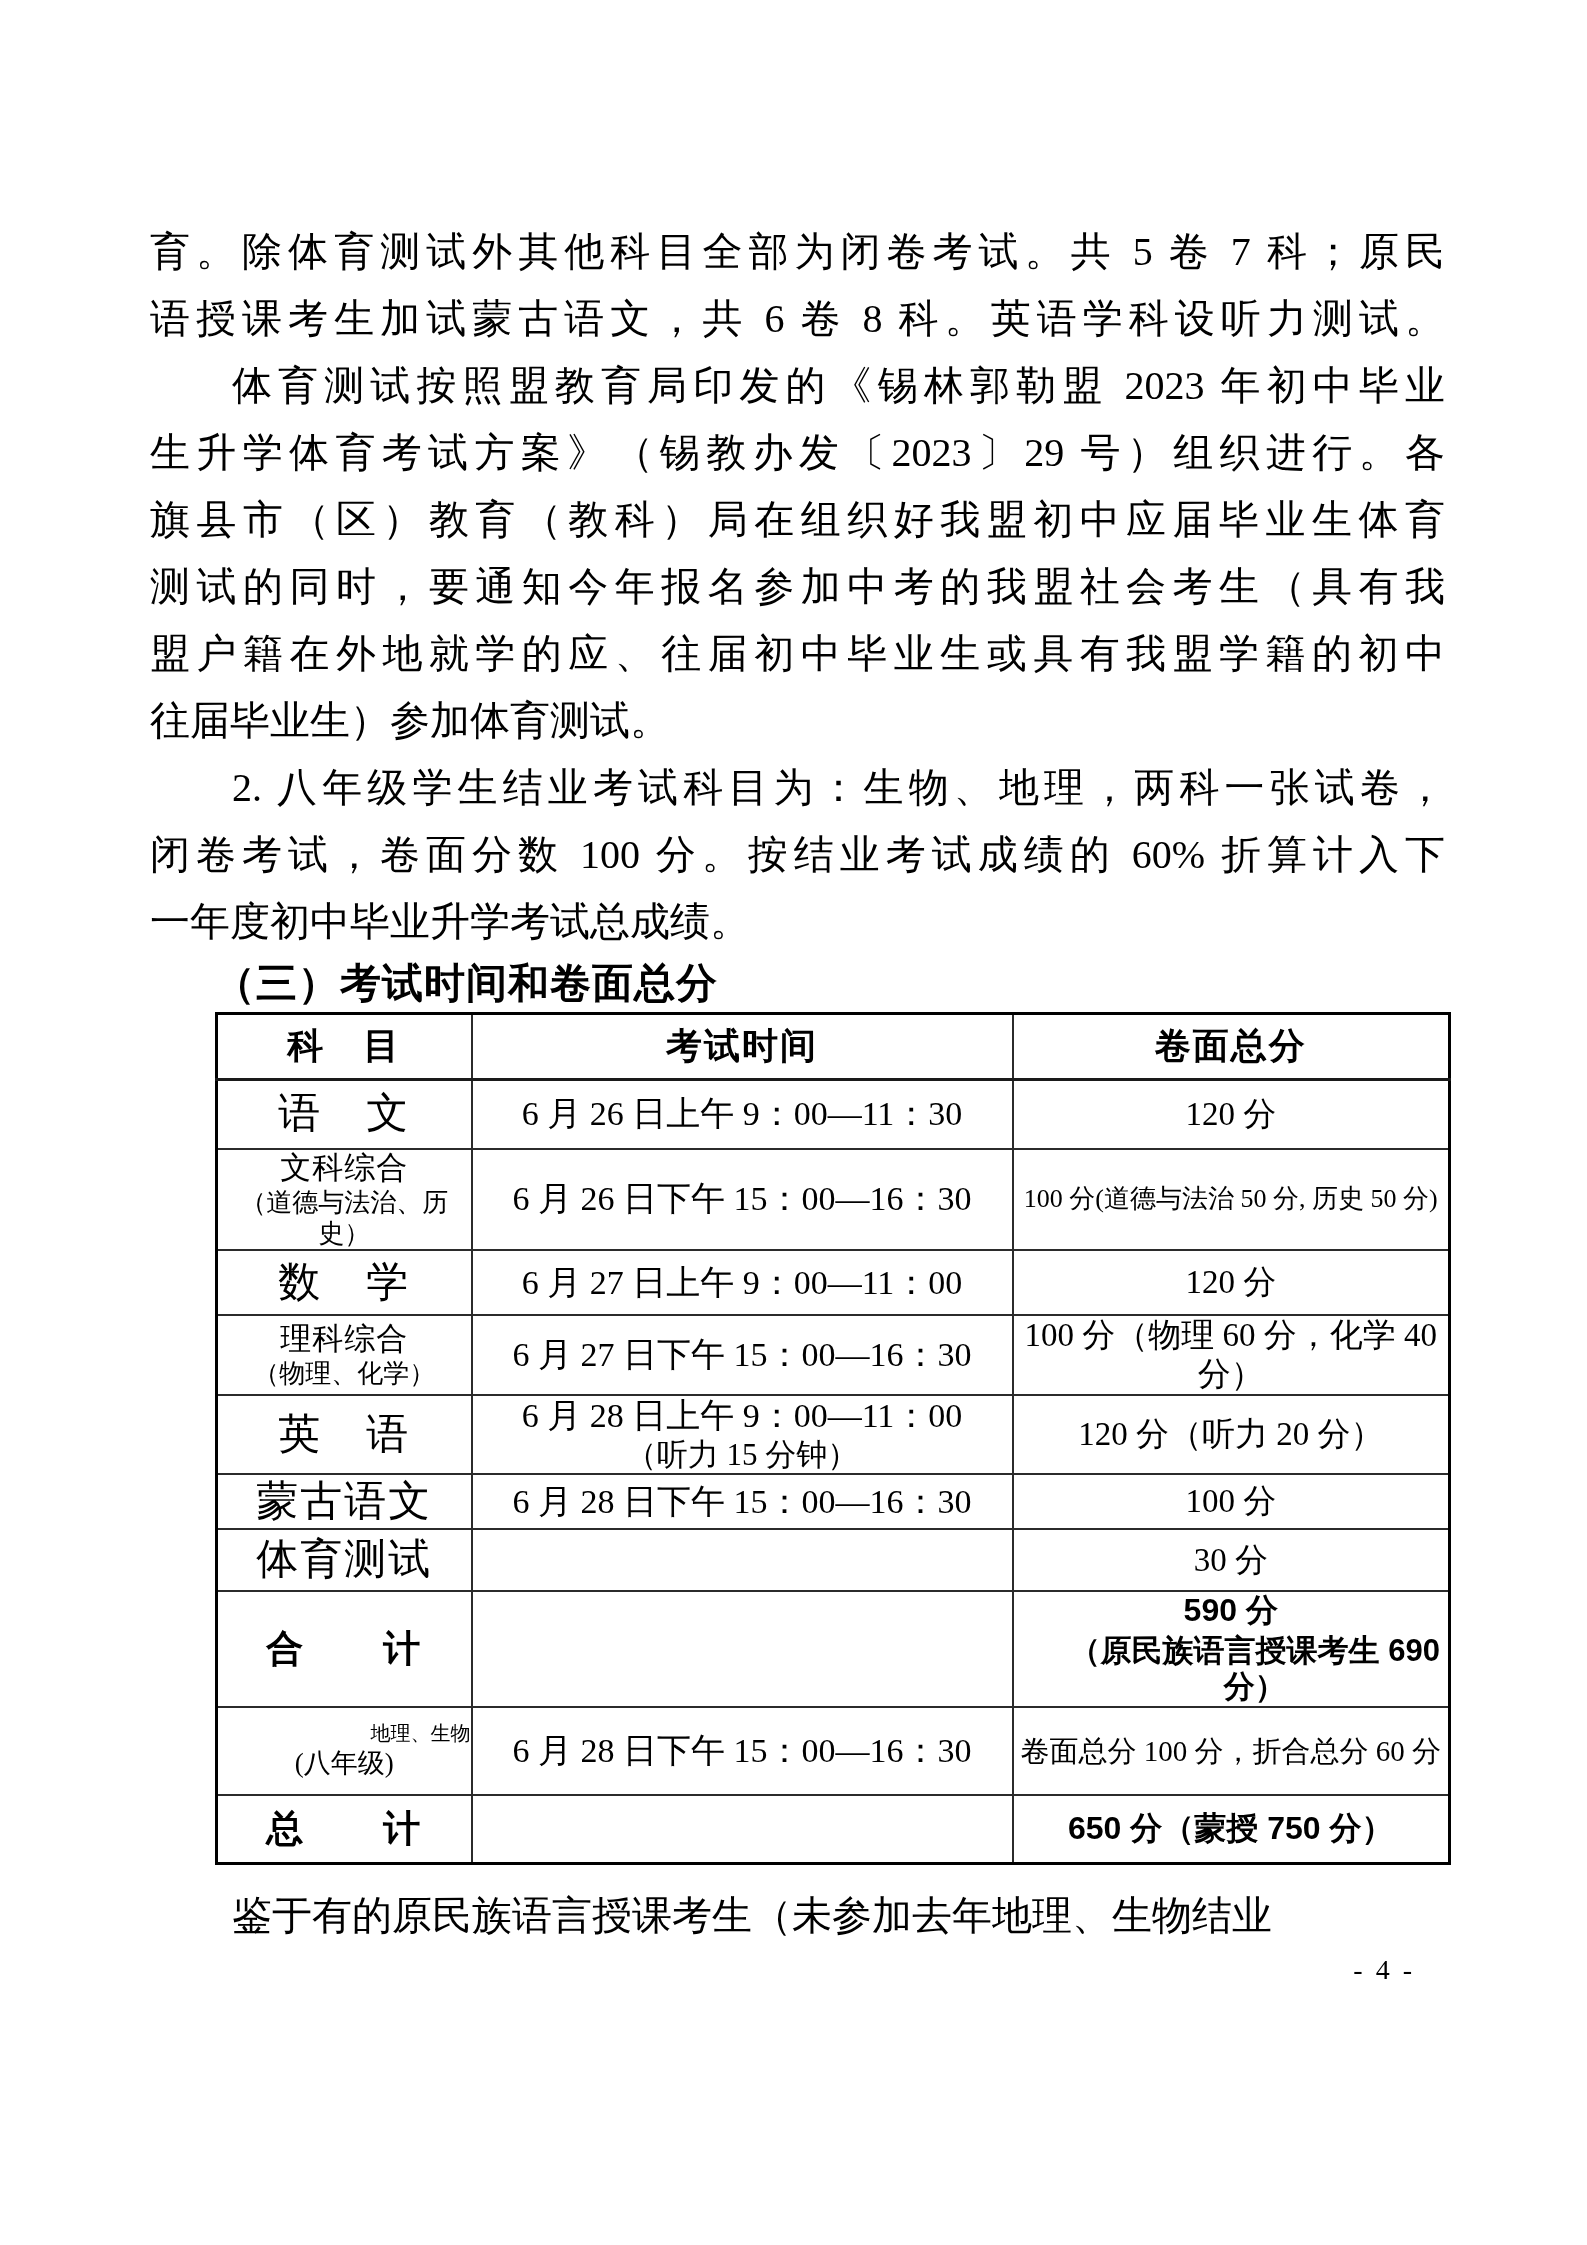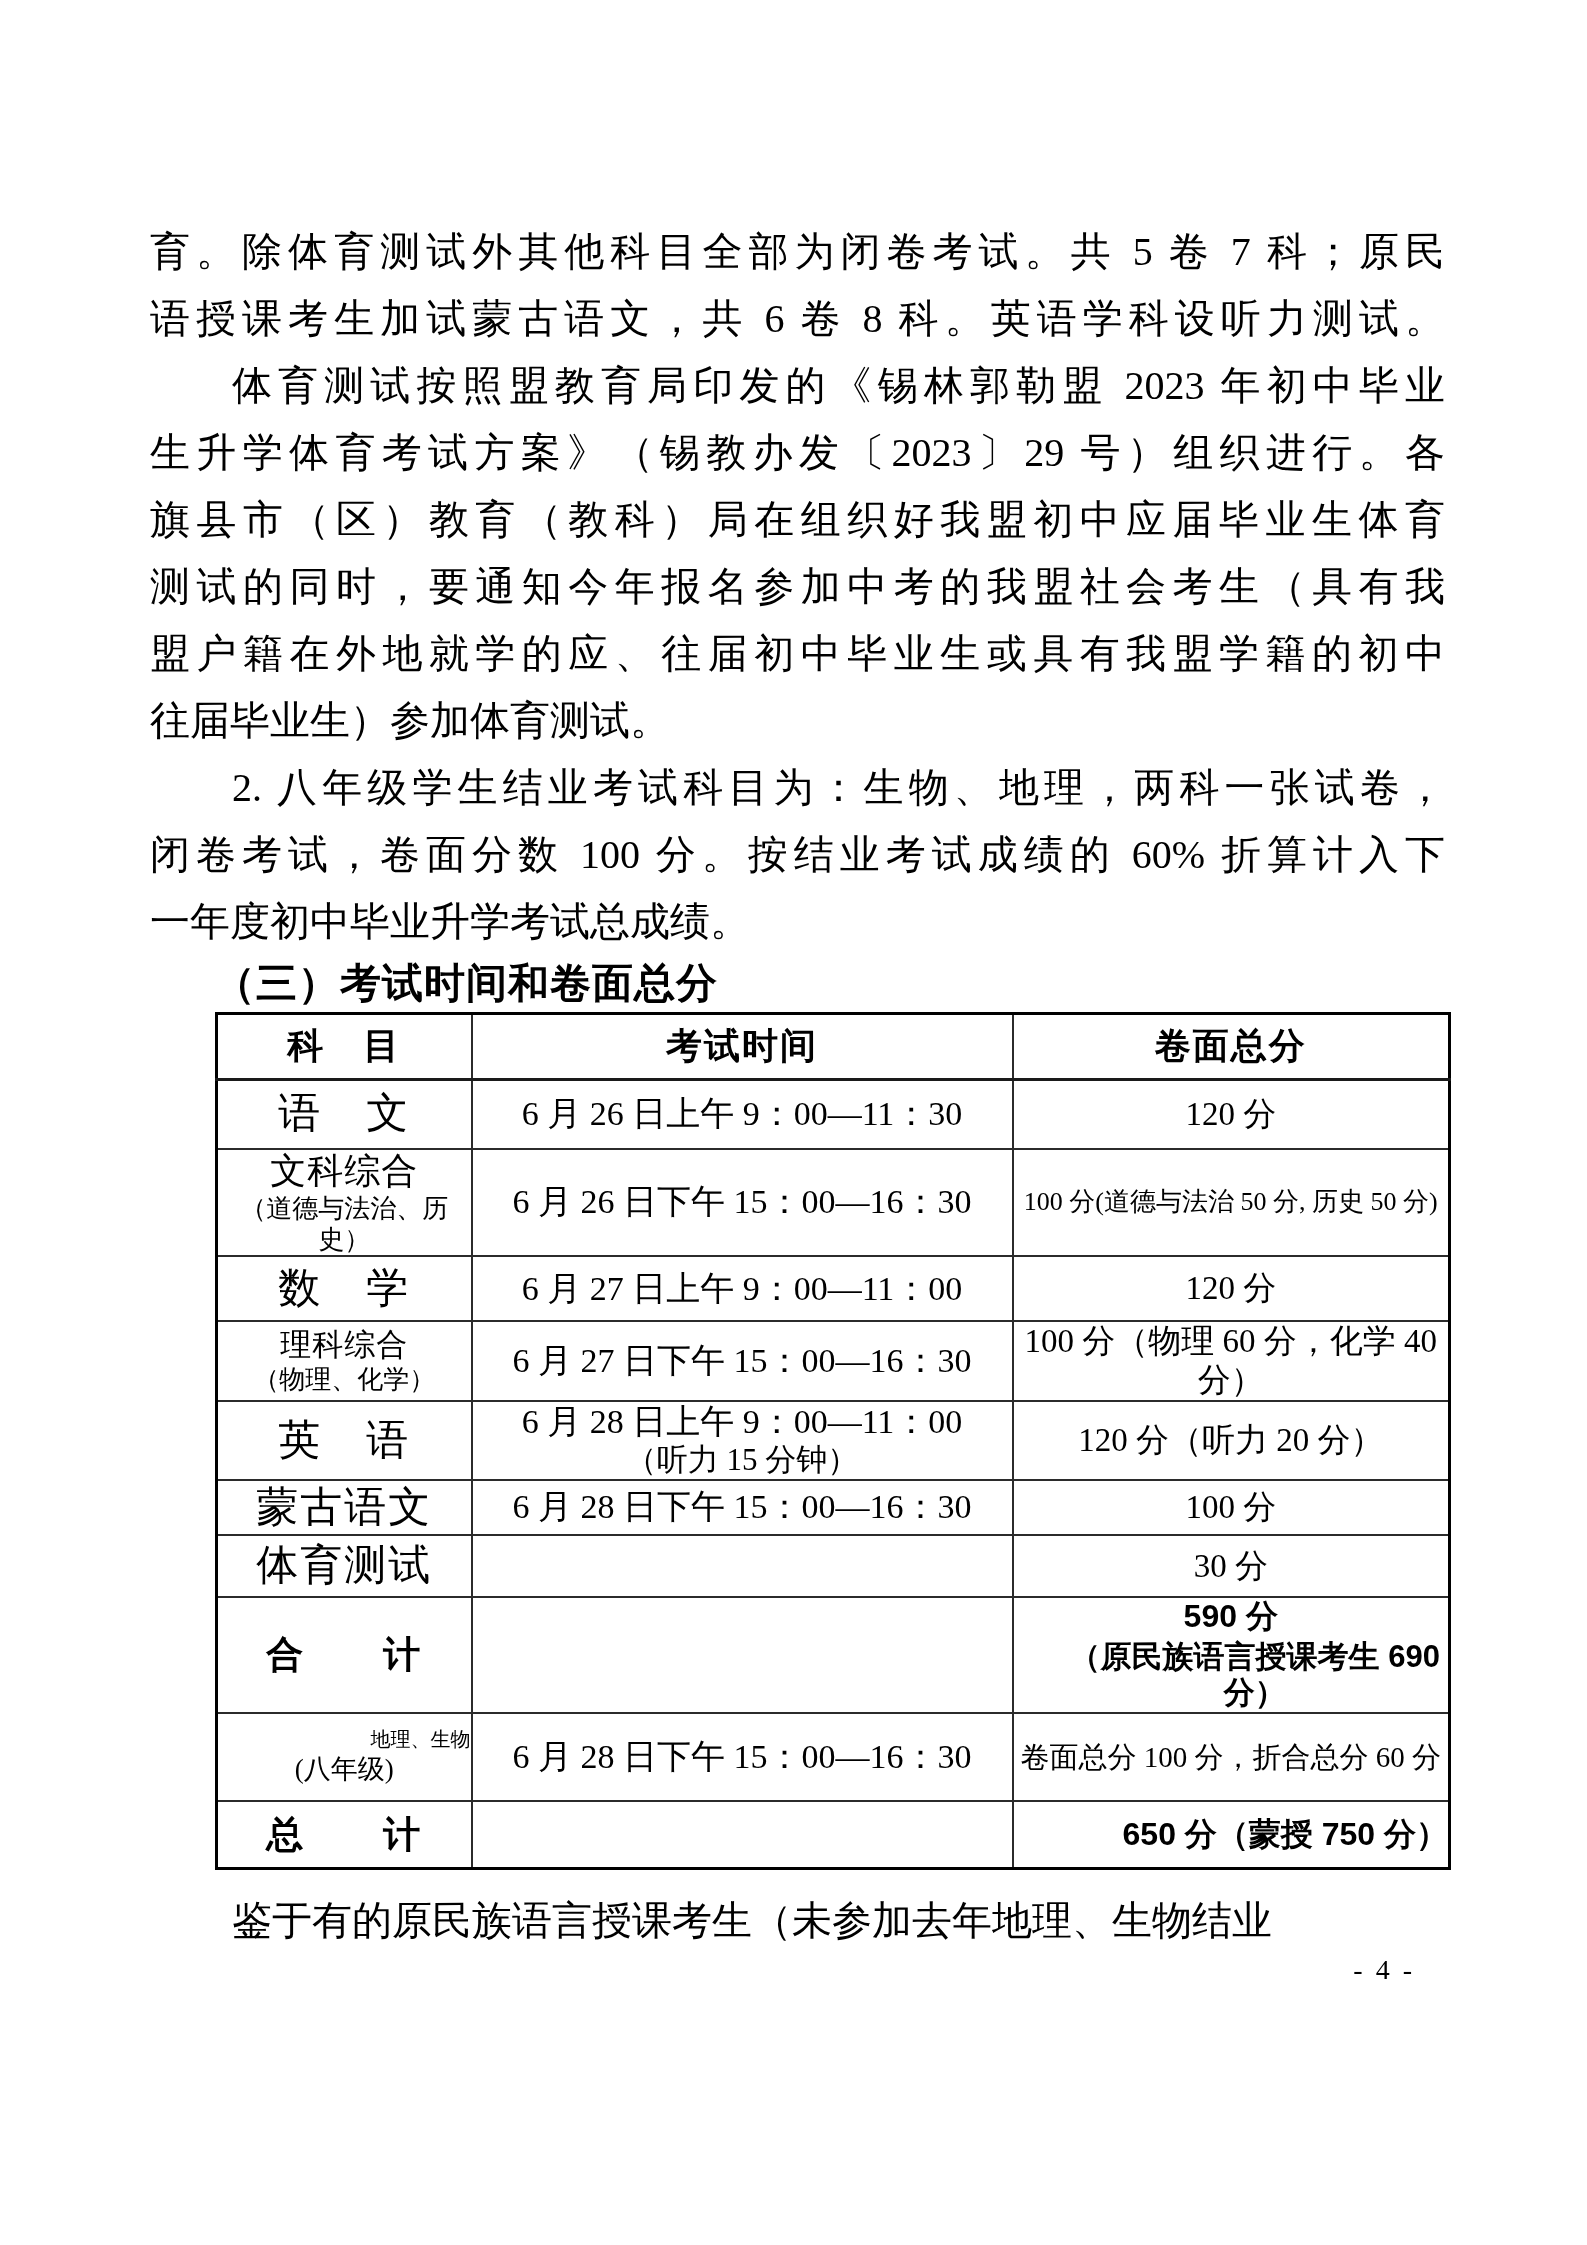--- a/index.html
+++ b/index.html
@@ -49,35 +49,35 @@
   tbody tr:nth-child(8){height:94px;}
   tbody tr:nth-child(9){height:88px;}
   tbody tr:nth-child(10){height:68px;}
   .exam-table .main,.exam-table .subs{line-height:1.18;}
   .c-subject .main{font-size:42px;letter-spacing:2px;}
   .c-subject .subs{font-size:26px;letter-spacing:0;margin-top:2px;}
   .c-time .main{font-size:34px;}
   .c-time .subs{font-size:31px;}
   .c-score .main{font-size:33px;}
   .c-score .subs{font-size:31px;padding-left:48px;}
-  tbody tr:nth-child(2) .c-subject .main{font-size:36px;letter-spacing:1px;}
+  tbody tr:nth-child(2) .c-subject .main{font-size:31px;letter-spacing:1px;}
   tbody tr:nth-child(4) .c-subject .main{font-size:31px;letter-spacing:1px;}
   tbody tr:nth-child(9) .c-subject .main{font-size:20px;letter-spacing:0;text-align:right;}
   tbody tr:nth-child(9) .c-subject .subs{font-size:27px;}
   tbody tr:nth-child(2) .c-score .main{font-size:26px;}
   tbody tr:nth-child(9) .c-score .main{font-size:29px;}
   tbody tr:nth-child(8) td div,
   tbody tr:nth-child(10) td div{
     font-family:"Liberation Sans","DejaVu Sans",sans-serif;font-weight:700;
   }
   tbody tr:nth-child(8) .c-subject .main,
   tbody tr:nth-child(10) .c-subject .main{font-size:37px;letter-spacing:2px;}
   tbody tr:nth-child(8) .c-score .main{font-size:32px;}
   tbody tr:nth-child(8) .c-score .subs{font-size:31px;margin-top:3px;}
-  tbody tr:nth-child(10) .c-score .main{font-size:32px;text-align:right;}
+  tbody tr:nth-child(10) .c-score .main{font-size:32px;}
   .closing{margin-top:17px;text-indent:68px;}
   .footer{
     position:absolute;top:1953px;right:172px;
     font-size:28px;letter-spacing:3px;line-height:34px;
   }
 </style>
 </head>
 <body>
 
 <div class="page">

